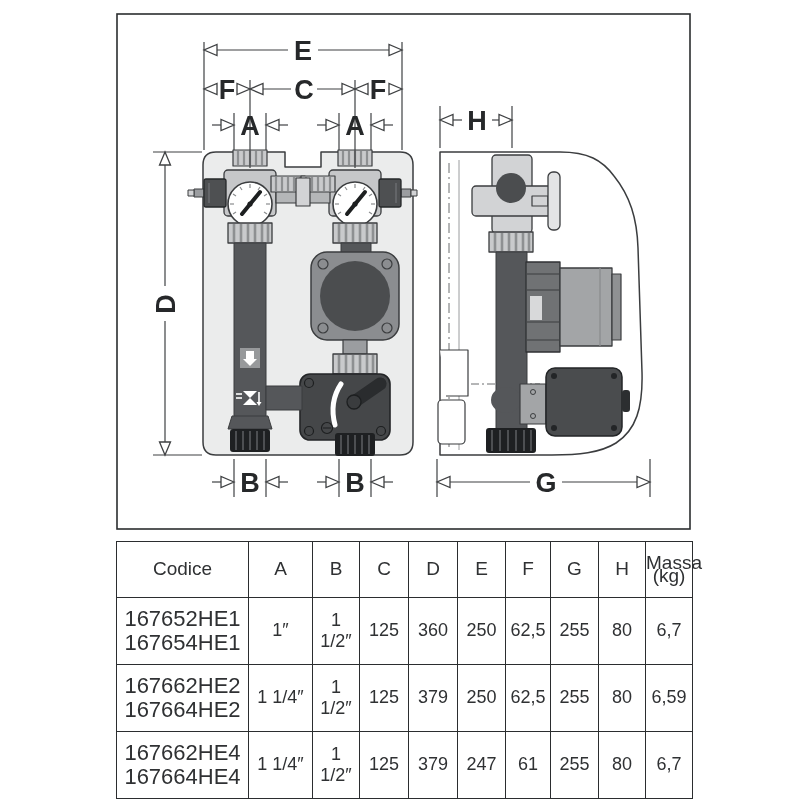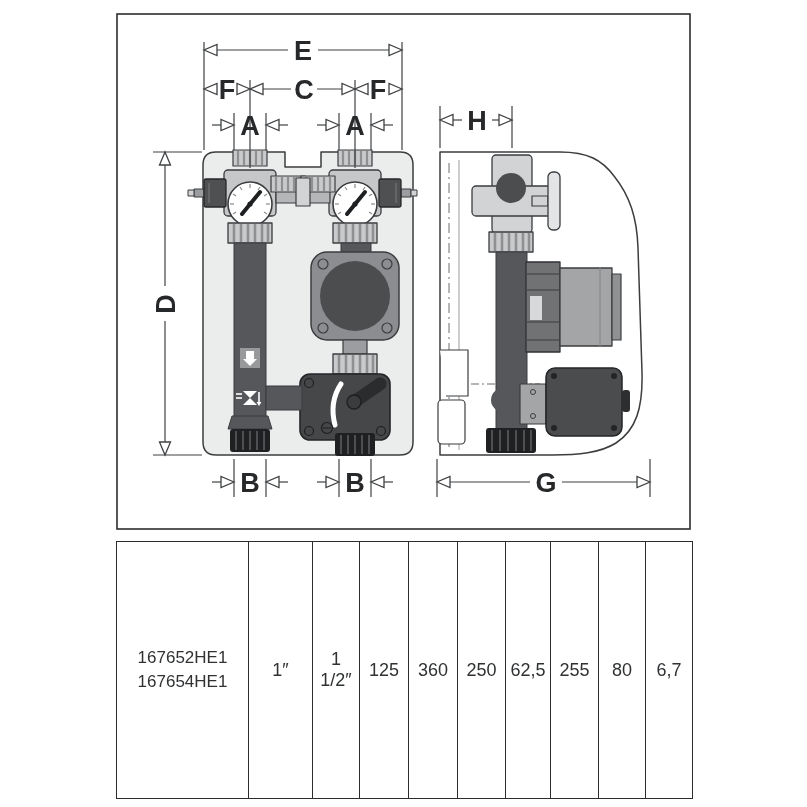--- a/index.html
+++ b/index.html
@@ -2,21 +2,21 @@
 <html><head>
 <meta charset="utf-8">
 <style>
   html,body{margin:0;padding:0;background:#fff;}
   body{width:807px;height:807px;position:relative;font-family:"Liberation Sans",sans-serif;color:#2b2d2f;}
   #drawing{position:absolute;left:116px;top:13px;width:575px;height:517px;}
   #spec-table{position:absolute;left:116px;top:541px;width:576px;height:258px;border-collapse:collapse;table-layout:fixed;}
   #spec-table td,#spec-table th{border:1.6px solid #2b2d2f;text-align:center;vertical-align:middle;padding:0;font-weight:normal;color:#2f3133;}
   #spec-table th{font-size:19px;height:44px;}
   #spec-table td{font-size:18px;height:53px;}
-  .codes div{font-size:17px;line-height:24px;}
+  .codes div{font-size:22px;line-height:24px;}
   .massa-h{font-size:12px;line-height:13px;}
   .dimlabel{font:bold 27px "Liberation Sans",sans-serif;fill:#26282a;}
 </style>
 </head>
 <body>
 
 <svg id="drawing" viewBox="116 13 575 517" xmlns="http://www.w3.org/2000/svg">
   <defs>
     <path id="arr" d="M 0 0 L -13 -5.5 L -13 5.5 Z" fill="#fff" stroke="#3f4143" stroke-width="1.3"></path>
     <g id="nut44">
@@ -306,29 +306,74 @@
       <col style="width:47px">
       <col style="width:49px">
     <col style="width:49px">
       <col style="width:48px">
       <col style="width:45px">
       <col style="width:48px">
     <col style="width:47px">
       <col style="width:47px">
   </colgroup>
   <tbody>
+      <tr>
+    <th>Codice</th>
+    <th>A</th>
+    <th>B</th>
+    <th>C</th>
+    <th>D</th>
+    <th>E</th>
+    <th>F</th>
+    <th>G</th>
+    <th>H</th>
+    <th class="massa-h">
+      <div>Massa</div>
+      <div>(kg)</div>
+    </th>
+  </tr>
   <tr>
     <td class="codes">
       <div>167652HE1</div>
       <div>167654HE1</div>
     </td>
     <td>1″</td>
     <td>1 1/2″</td>
     <td>125</td>
     <td>360</td>
     <td>250</td>
     <td>62,5</td>
     <td>255</td>
     <td>80</td>
     <td>6,7</td>
   </tr>
+  <tr>
+    <td class="codes">
+      <div>167662HE2</div>
+      <div>167664HE2</div>
+    </td>
+    <td>1 1/4″</td>
+    <td>1 1/2″</td>
+    <td>125</td>
+    <td>379</td>
+    <td>250</td>
+    <td>62,5</td>
+    <td>255</td>
+    <td>80</td>
+    <td>6,59</td>
+  </tr>
+  <tr>
+    <td class="codes">
+      <div>167662HE4</div>
+      <div>167664HE4</div>
+    </td>
+    <td>1 1/4″</td>
+    <td>1 1/2″</td>
+    <td>125</td>
+    <td>379</td>
+    <td>247</td>
+    <td>61</td>
+    <td>255</td>
+    <td>80</td>
+    <td>6,7</td>
+  </tr>
 </tbody>
   </table>
 
 </body></html>

